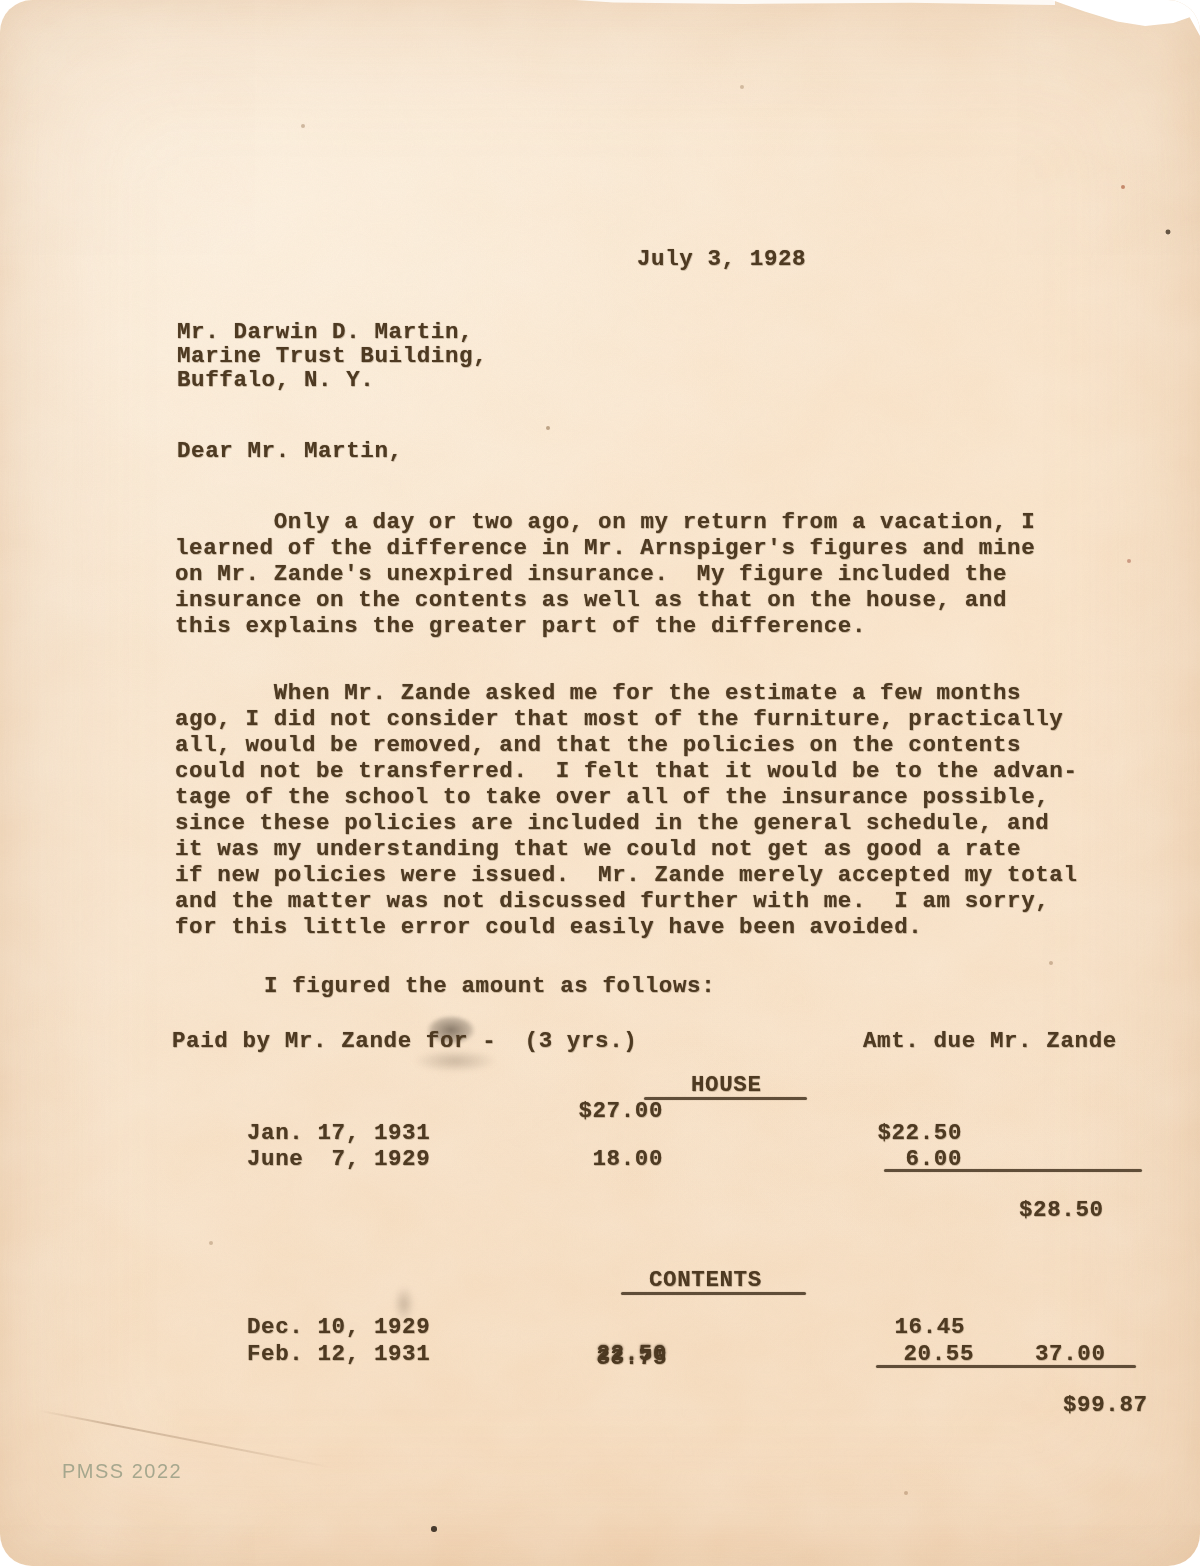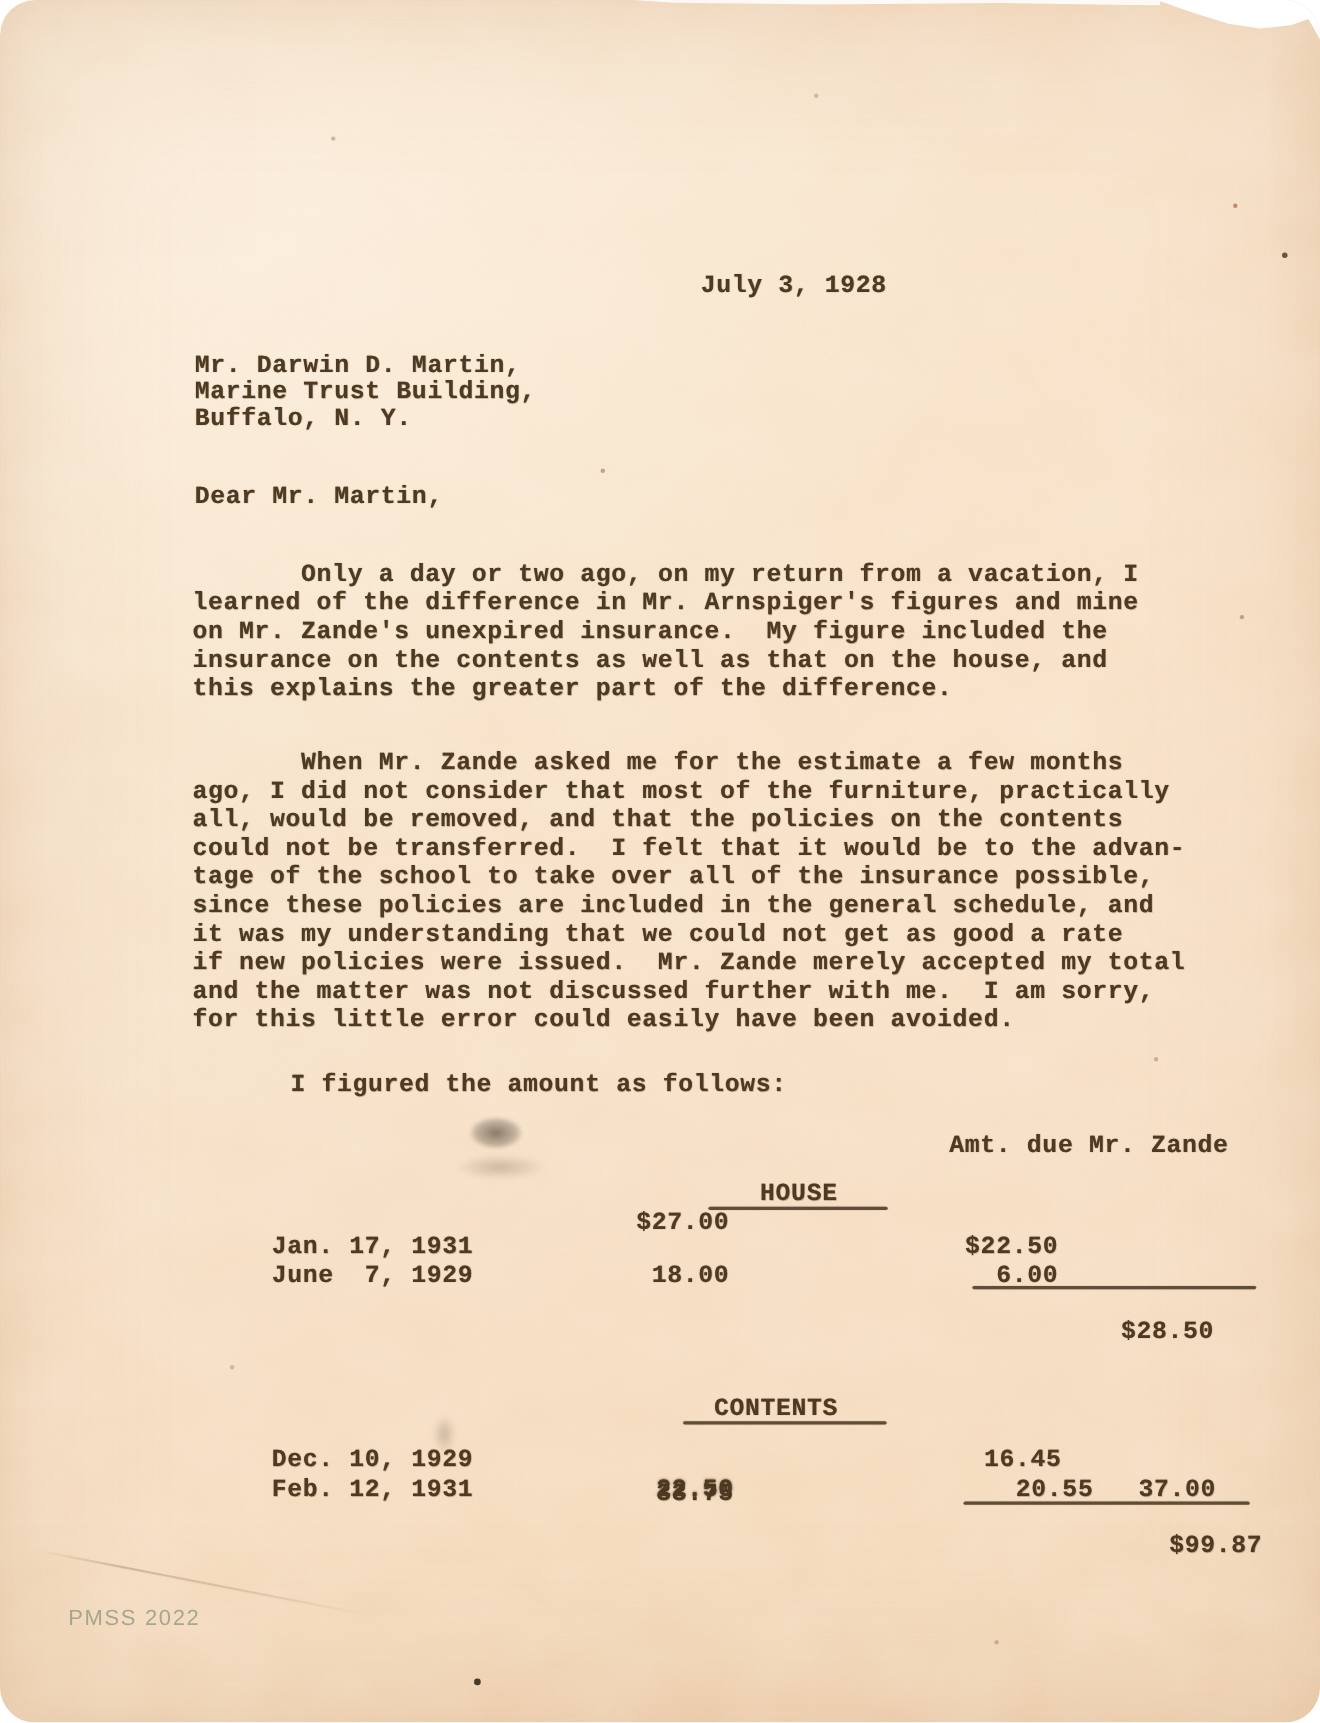--- a/index.html
+++ b/index.html
@@ -132,20 +132,21 @@
 could not be transferred.  I felt that it would be to the advan-
 tage of the school to take over all of the insurance possible,
 since these policies are included in the general schedule, and
 it was my understanding that we could not get as good a rate
 if new policies were issued.  Mr. Zande merely accepted my total
 and the matter was not discussed further with me.  I am sorry,
 for this little error could easily have been avoided.</div>
 
   <div class="typed" style="left:264px;top:973px;">I figured the amount as follows:</div>
 
+  <div class="typed" style="left:172px;top:1028px;">Paid by Mr. Zande for -  (3 yrs.)</div>
   <div class="typed" style="left:863px;top:1028px;">Amt. due Mr. Zande</div>
 
   <div class="typed" style="left:691px;top:1072px;">HOUSE</div>
   <div class="rule" style="left:644px;top:1097px;width:163px;"></div>
 
   <div class="typed" style="left:247px;top:1120px;">Jan. 17, 1931</div>
   <div class="typed amount" style="left:530px;top:1056px;width:133px;margin-top:42px;">$27.00</div>
   <div class="typed amount" style="left:830px;top:1120px;width:132px;">$22.50</div>
 
   <div class="typed" style="left:247px;top:1146px;">June  7, 1929</div>
@@ -157,21 +158,21 @@
 
   <div class="typed" style="left:649px;top:1267px;">CONTENTS</div>
   <div class="rule" style="left:621px;top:1292px;width:185px;"></div>
 
   <div class="typed" style="left:247px;top:1314px;">Dec. 10, 1929</div>
   <div class="typed amount" style="left:534px;top:1314px;width:133px;margin-top:31px;">33.75</div>
   <div class="typed amount" style="left:833px;top:1314px;width:132px;">16.45</div>
 
   <div class="typed" style="left:247px;top:1341px;">Feb. 12, 1931</div>
   <div class="typed amount smudged-text" style="left:534px;top:1341px;width:133px;">22.50</div>
-  <div class="typed amount" style="left:862px;top:1341px;width:132px;font-family:Liberation Mono, monospace;">20.55</div>
+  <div class="typed amount" style="left:842px;top:1341px;width:132px;font-family:Liberation Mono, monospace;">20.55</div>
   <div class="typed" style="left:1035px;top:1341px;">37.00</div>
 
   <div class="rule" style="left:876px;top:1365px;width:260px;"></div>
   <div class="typed" style="left:1063px;top:1392px;">$99.87</div>
 
   <div class="watermark">PMSS 2022</div>
 
 </div>
 
 </body></html>

